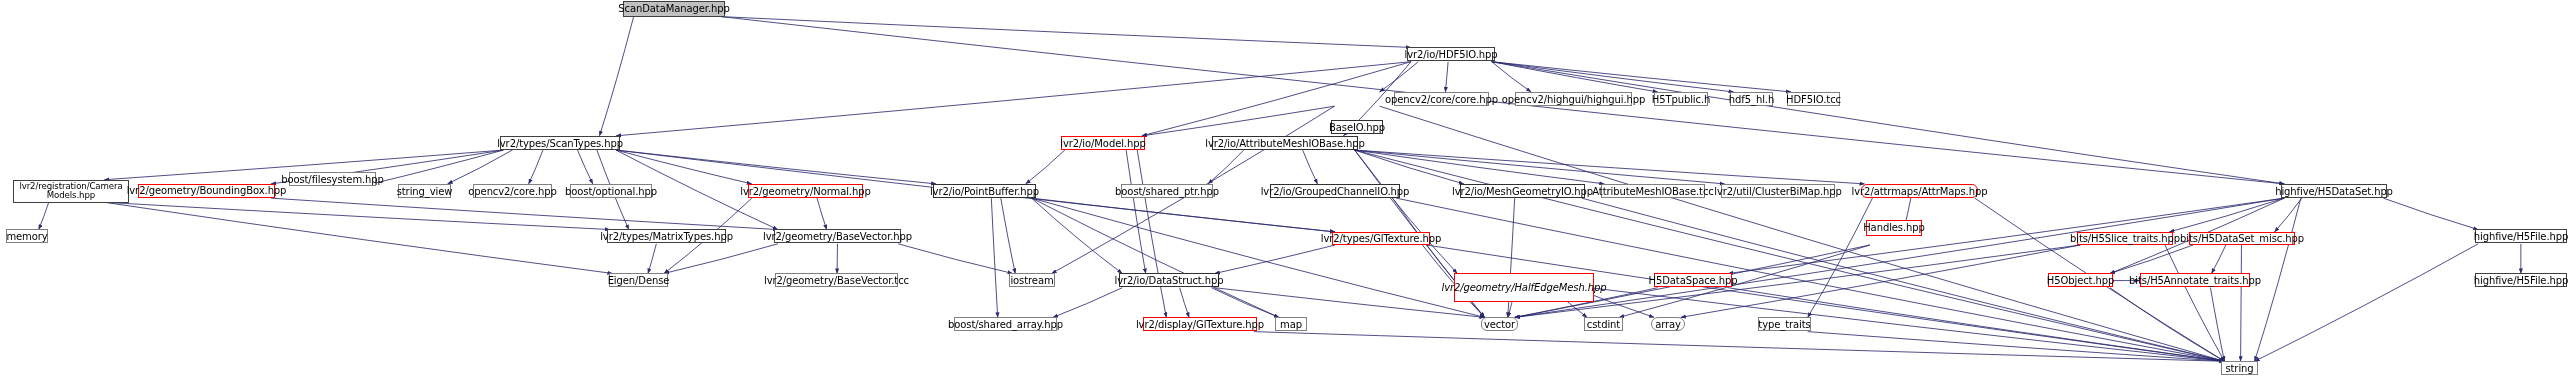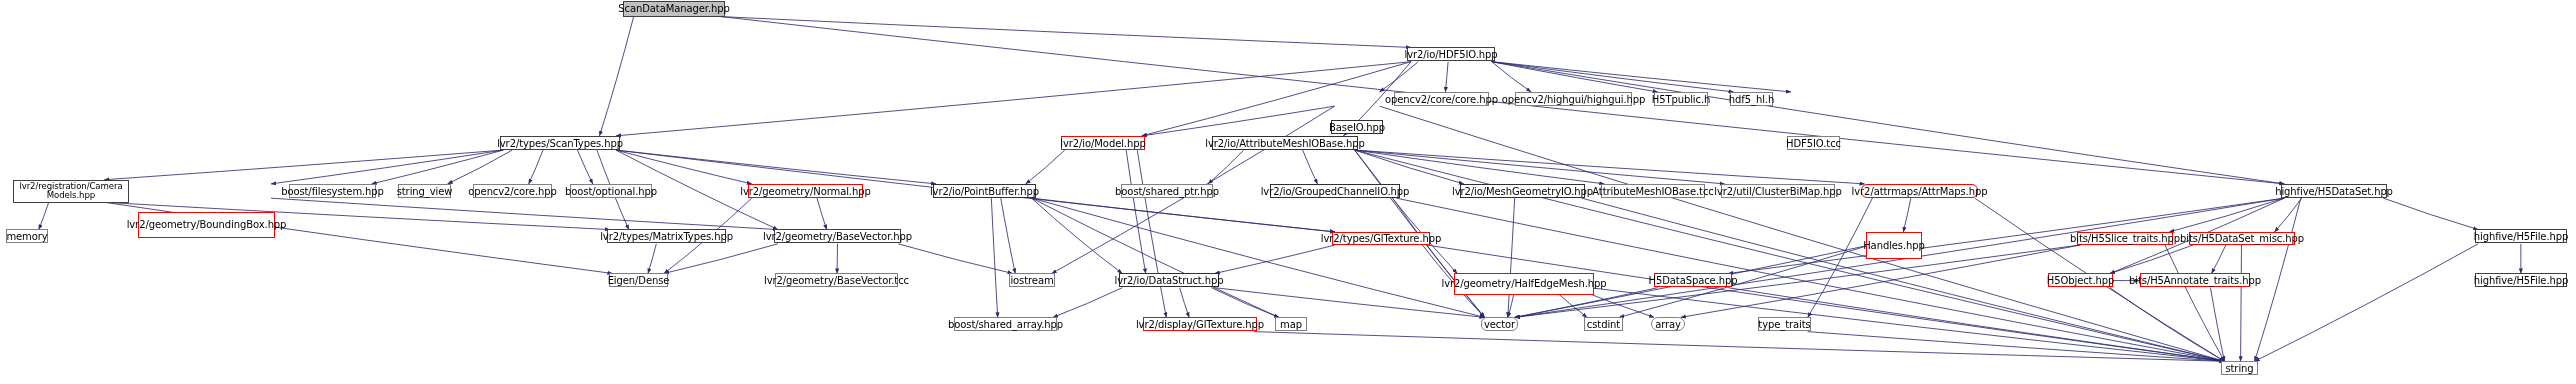--- a/index.html
+++ b/index.html
@@ -145,52 +145,52 @@
       </g>
   </svg>
   <div id="node-layer">
       <div class="node root" style="left: 623px; top: 1.2px; width: 102px; height: 15.4px;">ScanDataManager.hpp</div>
       <div class="node solid" style="left: 1407px; top: 47px; width: 88px; height: 14.2px;">lvr2/io/HDF5IO.hpp</div>
       <div class="node thick" style="left: 1331px; top: 92px; width: 52px; height: 14.2px; margin-top: 28px;">BaseIO.hpp</div>
       <div class="node" style="left: 1394px; top: 92px; width: 95px; height: 14.2px;">opencv2/core/core.hpp</div>
       <div class="node" style="left: 1515px; top: 92px; width: 117px; height: 14.2px;">opencv2/highgui/highgui.hpp</div>
       <div class="node" style="left: 1654px; top: 92px; width: 54px; height: 14.2px;">H5Tpublic.h</div>
       <div class="node" style="left: 1730px; top: 92px; width: 43px; height: 14.2px;">hdf5_hl.h</div>
-      <div class="node" style="left: 1787px; top: 92px; width: 53px; height: 14.2px; margin-top: 44px;">HDF5IO.tcc</div>
+      <div class="node" style="left: 1787px; top: 92px; width: 53px; height: 14.2px;">HDF5IO.tcc</div>
       <div class="node solid" style="left: 500px; top: 136px; width: 120px; height: 14.2px;">lvr2/types/ScanTypes.hpp</div>
       <div class="node red" style="left: 1061px; top: 136px; width: 84px; height: 14.2px;">lvr2/io/Model.hpp</div>
       <div class="node thick" style="left: 1212px; top: 136px; width: 146px; height: 14.2px;">lvr2/io/AttributeMeshIOBase.hpp</div>
       <div class="node solid" style="left: 2281px; top: 184px; width: 106px; height: 14.2px;">highfive/H5DataSet.hpp</div>
       <div class="node solid two" style="left: 13px; top: 180px; width: 116px; height: 22.5px;">lvr2/registration/Camera<br>Models.hpp</div>
-      <div class="node red" style="left: 138px; top: 184px; width: 137px; height: 26px; margin-top: 28px;">lvr2/geometry/BoundingBox.hpp</div>
-      <div class="node" style="left: 289px; top: 184px; width: 87px; height: 14.2px;">boost/filesystem.hpp</div>
+      <div class="node red" style="left: 138px; top: 184px; width: 137px; height: 14px;">lvr2/geometry/BoundingBox.hpp</div>
+      <div class="node" style="left: 289px; top: 172px; width: 87px; height: 14.2px;">boost/filesystem.hpp</div>
       <div class="node" style="left: 398px; top: 184px; width: 53px; height: 14.2px;">string_view</div>
       <div class="node" style="left: 473px; top: 184px; width: 79px; height: 14.2px;">opencv2/core.hpp</div>
       <div class="node" style="left: 570px; top: 184px; width: 82px; height: 14.2px;">boost/optional.hpp</div>
       <div class="node red" style="left: 748px; top: 184px; width: 115px; height: 14.2px;">lvr2/geometry/Normal.hpp</div>
       <div class="node thick" style="left: 933px; top: 184px; width: 103px; height: 14.2px;">lvr2/io/PointBuffer.hpp</div>
       <div class="node" style="left: 1121px; top: 184px; width: 92px; height: 14.2px;">boost/shared_ptr.hpp</div>
       <div class="node thick" style="left: 1270px; top: 184px; width: 130px; height: 14.2px;">lvr2/io/GroupedChannelIO.hpp</div>
       <div class="node thick" style="left: 1460px; top: 184px; width: 125px; height: 14.2px;">lvr2/io/MeshGeometryIO.hpp</div>
       <div class="node" style="left: 1601px; top: 184px; width: 104px; height: 14.2px;">AttributeMeshIOBase.tcc</div>
       <div class="node" style="left: 1721px; top: 184px; width: 114px; height: 14.2px;">lvr2/util/ClusterBiMap.hpp</div>
       <div class="node red" style="left: 1861px; top: 184px; width: 117px; height: 14.2px; border-radius: 6px;">lvr2/attrmaps/AttrMaps.hpp</div>
       <div class="node" style="left: 6px; top: 229px; width: 42px; height: 14.2px;">memory</div>
       <div class="node solid" style="left: 607px; top: 229px; width: 119px; height: 14.2px;">lvr2/types/MatrixTypes.hpp</div>
       <div class="node solid" style="left: 774px; top: 229px; width: 127px; height: 14.2px;">lvr2/geometry/BaseVector.hpp</div>
       <div class="node red" style="left: 1332px; top: 232px; width: 98px; height: 13px;">lvr2/types/GlTexture.hpp</div>
-      <div class="node red" style="left: 1866px; top: 232px; width: 56px; height: 27px;">Handles.hpp</div>
+      <div class="node red" style="left: 1866px; top: 220px; width: 56px; height: 16px;">Handles.hpp</div>
       <div class="node red" style="left: 2077px; top: 232px; width: 96px; height: 13px;">bits/H5Slice_traits.hpp</div>
       <div class="node red" style="left: 2189px; top: 232px; width: 106px; height: 13px;">bits/H5DataSet_misc.hpp</div>
       <div class="node solid" style="left: 2475px; top: 229px; width: 92px; height: 14.2px;">highfive/H5File.hpp</div>
       <div class="node" style="left: 609px; top: 273px; width: 59px; height: 14.2px;">Eigen/Dense</div>
       <div class="node" style="left: 775px; top: 273px; width: 123px; height: 14.2px;">lvr2/geometry/BaseVector.tcc</div>
       <div class="node" style="left: 1009px; top: 273px; width: 46px; height: 14.2px;">iostream</div>
       <div class="node thick" style="left: 1119px; top: 273px; width: 100px; height: 14.2px;">lvr2/io/DataStruct.hpp</div>
-      <div class="node red" style="left: 1454px; top: 273px; width: 140px; height: 22px;">lvr2/geometry/HalfEdgeMesh.hpp</div>
+      <div class="node red" style="left: 1454px; top: 273px; width: 140px; height: 29px; font-style: italic;">lvr2/geometry/HalfEdgeMesh.hpp</div>
       <div class="node red" style="left: 1654px; top: 273px; width: 78px; height: 14.2px;">H5DataSpace.hpp</div>
       <div class="node red" style="left: 2048px; top: 273px; width: 65px; height: 14.2px;">H5Object.hpp</div>
       <div class="node red" style="left: 2140px; top: 273px; width: 110px; height: 14.2px;">bits/H5Annotate_traits.hpp</div>
       <div class="node solid" style="left: 2475px; top: 273px; width: 92px; height: 14.2px;">highfive/H5File.hpp</div>
       <div class="node" style="left: 954px; top: 317px; width: 103px; height: 14.2px;">boost/shared_array.hpp</div>
       <div class="node red" style="left: 1143px; top: 317px; width: 114px; height: 14.2px;">lvr2/display/GlTexture.hpp</div>
       <div class="node" style="left: 1275px; top: 317px; width: 32px; height: 14.2px;">map</div>
       <div class="node" style="left: 1481px; top: 317px; width: 37px; height: 14.2px; border-radius: 6px;">vector</div>
       <div class="node" style="left: 1584px; top: 317px; width: 39px; height: 14.2px;">cstdint</div>
       <div class="node" style="left: 1651px; top: 317px; width: 34px; height: 14.2px; border-radius: 7px;">array</div>

